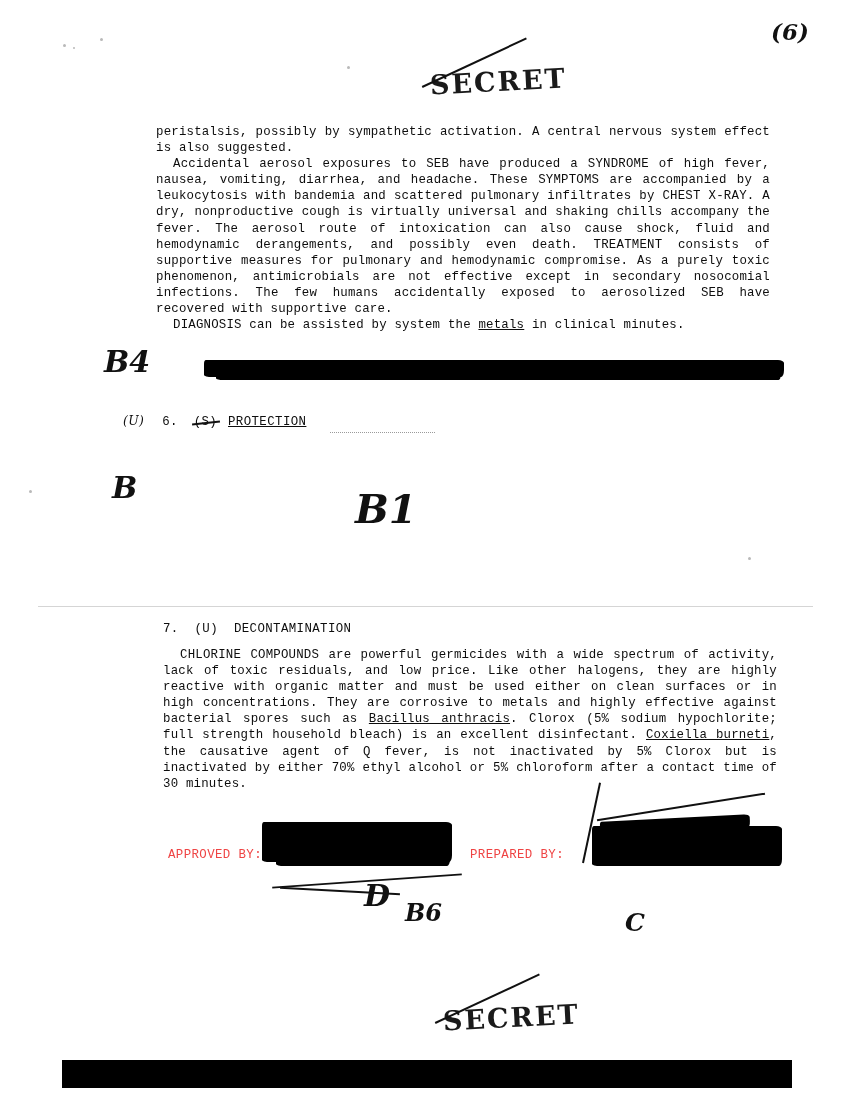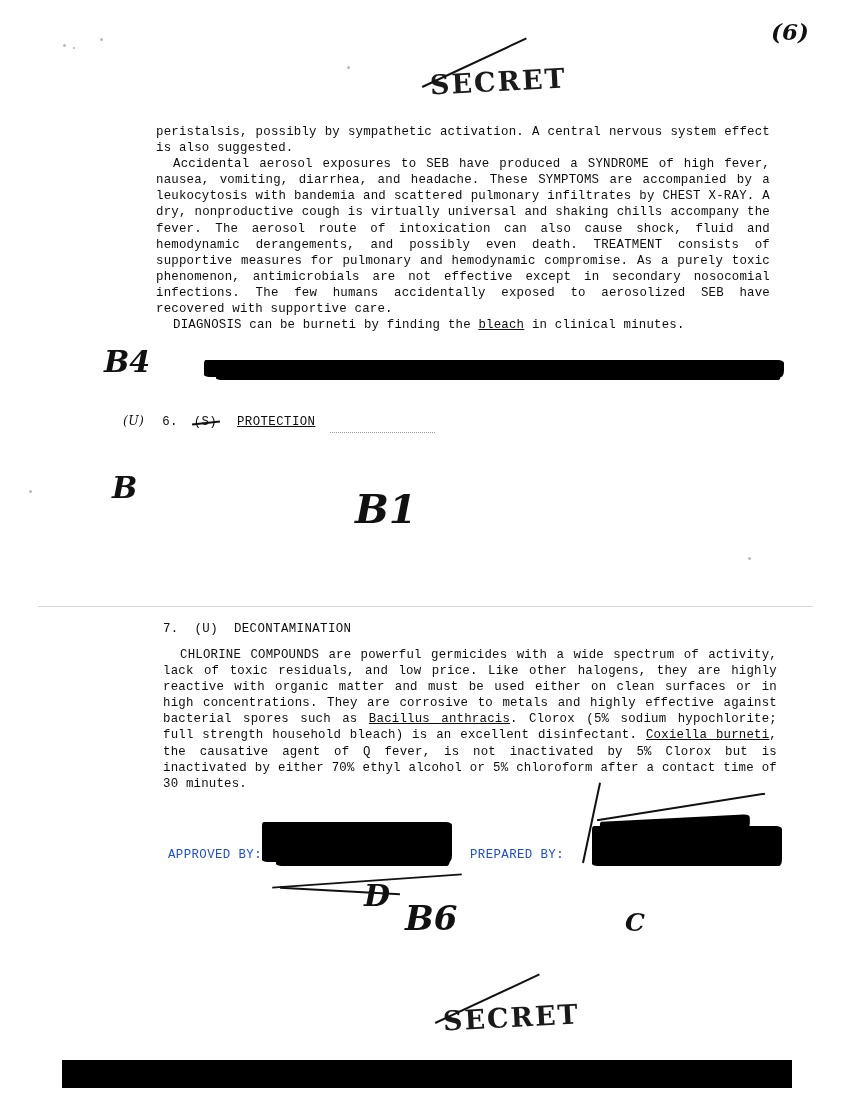--- a/index.html
+++ b/index.html
@@ -102,21 +102,21 @@
   .faint-rule {
     position: absolute;
     border-top: 1px solid #d5d5d5;
   }
 
   .sig-label {
     position: absolute;
     font-family: "Liberation Mono", monospace;
     font-size: 12.4px;
     letter-spacing: 0.4px;
-    color: #1d4ed8;
+    color: #ef4444;
   }
 
   .footer-bar {
     position: absolute;
     background: #000;
   }
 
   .speck {
     position: absolute;
     background: #b9b9b9;
@@ -145,36 +145,36 @@
 
   <div class="stamp" style="left:430px; top:66px; font-size:27px;">
     <span>SECRET</span>
     <span class="slash"></span>
   </div>
 
   <div class="doc-text" style="left:148px; top:124px; width:614px;margin-left:8px;">
     <p>peristalsis, possibly by sympathetic activation.  A central nervous system effect is also suggested.</p>
     <p class="indent">Accidental aerosol exposures to SEB have produced a SYNDROME of high fever, nausea, vomiting, diarrhea, and headache.  These SYMPTOMS are accompanied by a leukocytosis with bandemia and scattered pulmonary infiltrates by CHEST X-RAY.  A dry, nonproductive cough is virtually universal and shaking chills accompany the fever.  The aerosol route of intoxication can also cause shock, fluid and hemodynamic derangements, and possibly even death. TREATMENT consists of supportive measures for pulmonary and hemodynamic compromise.  As a purely toxic phenomenon, antimicrobials are not effective except in secondary nosocomial infections.  The few humans accidentally exposed to aerosolized SEB have recovered with supportive care.</p>
     <p class="indent">
-      <span>DIAGNOSIS can be burneti by finding the </span><u>bleach</u><span> in clinical minutes.</span>
+      <span>DIAGNOSIS can be assisted by system the </span><u>metals</u><span> in clinical minutes.</span>
     </p>
   </div>
 
   <div class="redact rough" style="left:204px; top:360px; width:580px; height:17px;"></div>
   <div class="redact rough" style="left:216px; top:371px; width:565px; height:9px;"></div>
 
   <div class="hand" style="left:104px; top:344px; font-size:30px; font-style:italic;">
     <span>B4</span>
   </div>
 
   <div class="sec" style="left:123px; top:413px;">
     <span style="font-family:'DejaVu Serif',serif; font-style:italic;">(U)</span>
     <span style="margin-left:10px;">6.</span>
     <span class="strike" style="margin-left:8px;">(S)</span>
-    <u style="margin-left:12px;">PROTECTION</u>
+    <u style="margin-left:3px;">PROTECTION</u>
   </div>
   <div class="dotline" style="left:330px; top:432px; width:105px;"></div>
 
   <div class="hand" style="left:112px; top:470px; font-size:30px; font-style:italic;">
     <span>B</span>
   </div>
 
   <div class="hand" style="left:355px; top:485px; font-size:40px; font-style:italic;">
     <span>B1</span>
   </div>
@@ -202,21 +202,21 @@
   <div class="scrawl" style="left:280px; top:890px; width:120px; transform:rotate(3deg);"></div>
 
   <div class="redact rough" style="left:592px; top:826px; width:190px; height:40px;"></div>
   <div class="redact rough" style="left:600px; top:818px; width:150px; height:14px; transform:rotate(-3deg);"></div>
   <div class="scrawl" style="left:596px; top:806px; width:170px; transform:rotate(-9deg);"></div>
   <div class="scrawl" style="left:583px; top:862px; width:82px; transform:rotate(-78deg); transform-origin:left center;"></div>
 
   <div class="hand" style="left:364px; top:878px; font-size:30px; font-style:italic;">
     <span>D</span>
   </div>
-  <div class="hand" style="left:405px; top:898px; font-size:34px; font-style:italic;">
+  <div class="hand" style="left:405px; top:898px; font-size:24px; font-style:italic;">
     <span>B6</span>
   </div>
   <div class="hand" style="left:625px; top:908px; font-size:25px; font-style:italic;">
     <span>C</span>
   </div>
 
   <div class="stamp" style="left:443px; top:1002px; font-size:27px;">
     <span>SECRET</span>
     <span class="slash"></span>
   </div>

